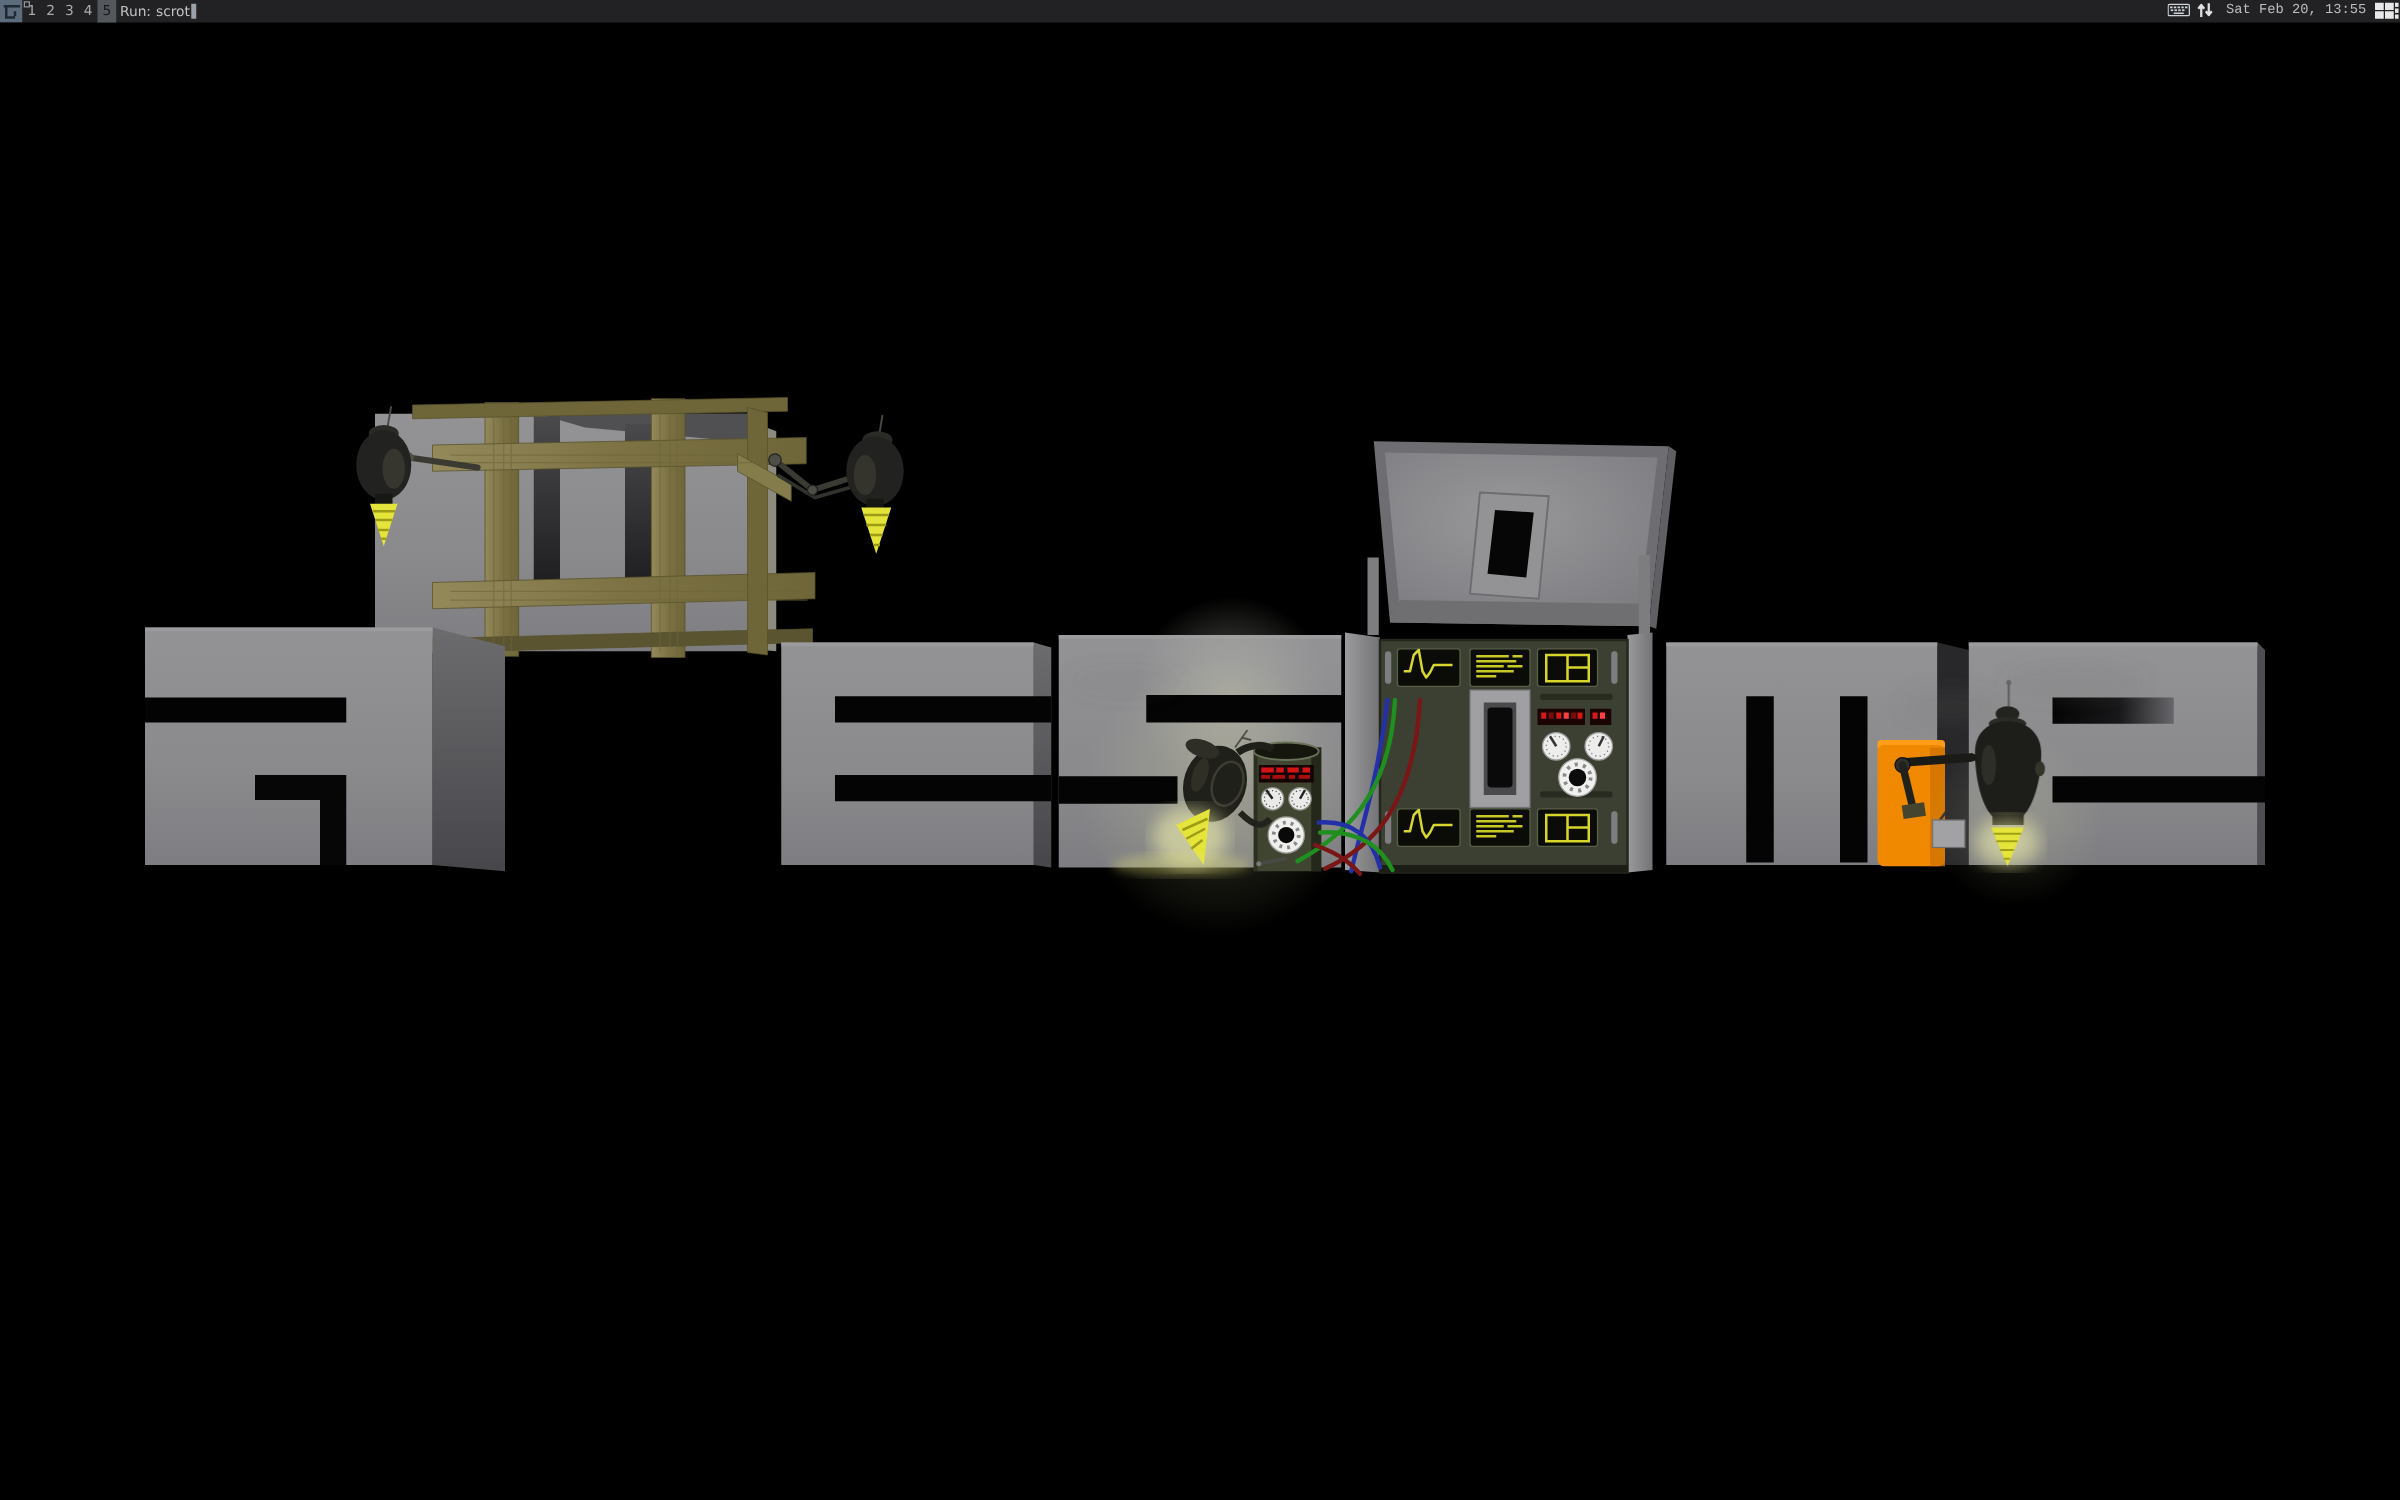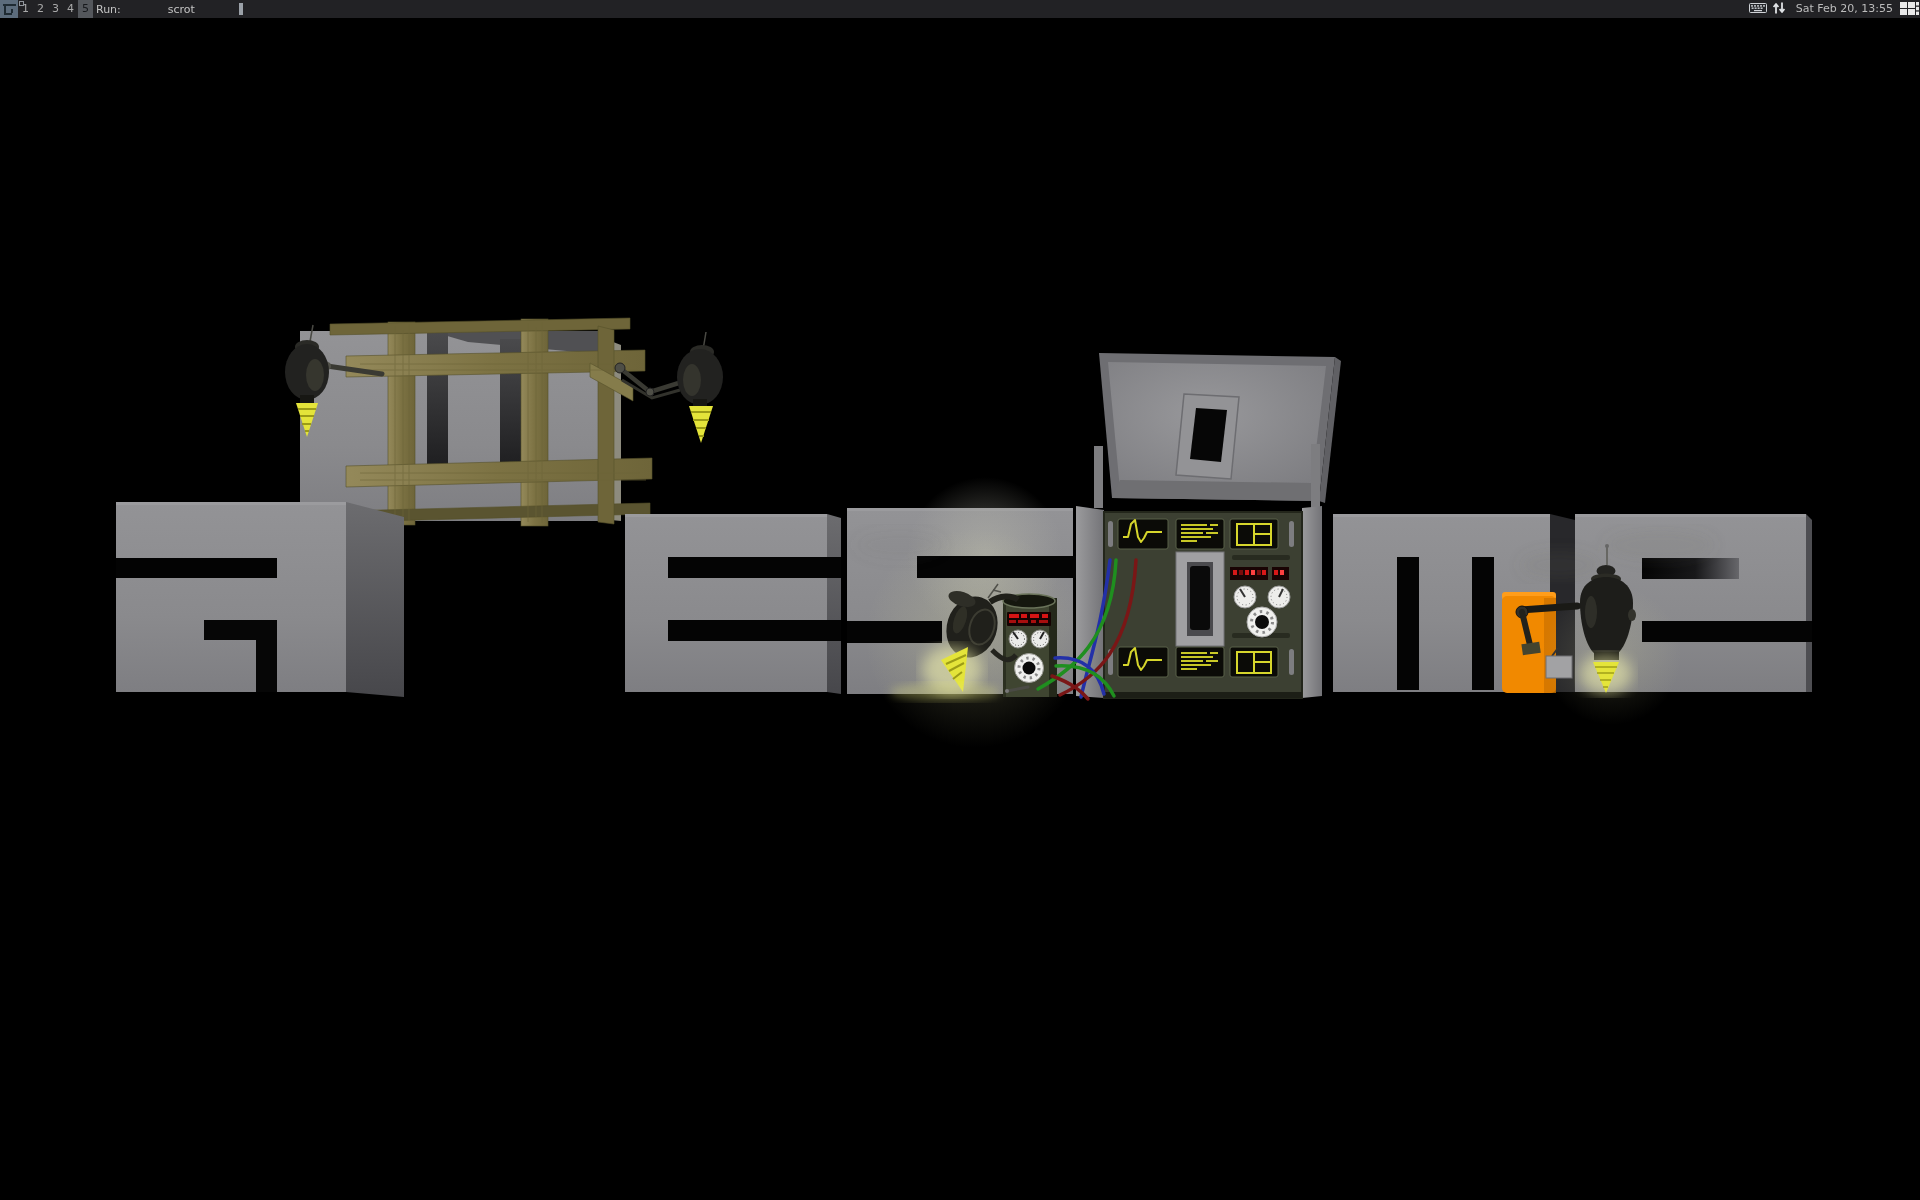--- a/index.html
+++ b/index.html
@@ -9,26 +9,26 @@
   .topbar{position:absolute;top:0;left:0;width:1920px;height:18px;
           background:var(--bar-bg,#222222);display:flex;align-items:stretch;
           font-size:11px;color:var(--bar-fg,#a9a9a9);z-index:5;}
   .launcher{width:18px;height:18px;flex:none;}
   .taglist{display:flex;align-items:stretch;}
   .tag{position:relative;padding:0 4px;line-height:17px;color:var(--bar-fg,#a9a9a9);}
   .tag.selected{background:var(--tag-selected-bg,#54575c);color:var(--tag-selected-fg,#17191d);}
   .tag.has-client::before{content:"";position:absolute;top:1px;left:1px;width:3px;height:3px;
                           border:1px solid #90959b;}
   .prompt{display:flex;align-items:center;line-height:17px;margin-left:3px;
-          color:var(--prompt-fg,#c3c3c3);gap:43px;}
+          color:var(--prompt-fg,#c3c3c3);}
   .prompt .plabel{margin-right:4px;}
   .cursor{display:inline-block;width:4px;height:12px;background:#9ba1a8;margin-left:1px;}
   .spacer{flex:1;}
   .tray{display:flex;align-items:center;gap:5px;margin-right:5px;}
-  .clock{line-height:17px;color:var(--clock-fg,#bcbcbc);margin:0 5px;white-space:pre;}
+  .clock{line-height:17px;color:var(--clock-fg,#bcbcbc);margin:0 5px;white-space:pre;font-family:Liberation Mono, monospace;}
   .layoutbox{width:22px;display:flex;align-items:center;justify-content:center;}
   
   .wallpaper{position:absolute;left:0;top:0;width:1920px;height:1200px;z-index:1;}
 </style>
 </head>
 <body>
 
 <div class="screen">
 
   <div class="wallpaper" title="awesome">

